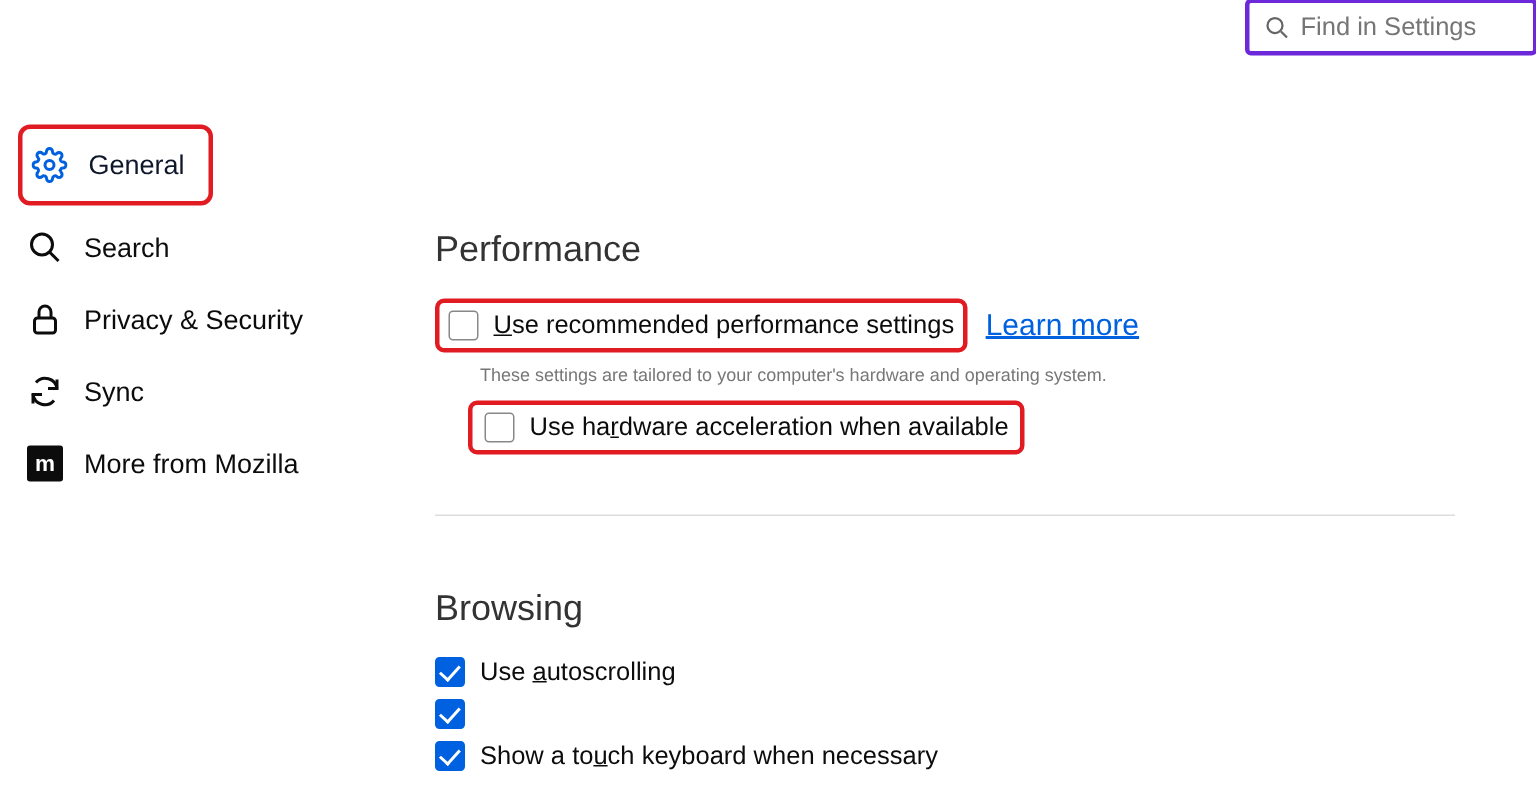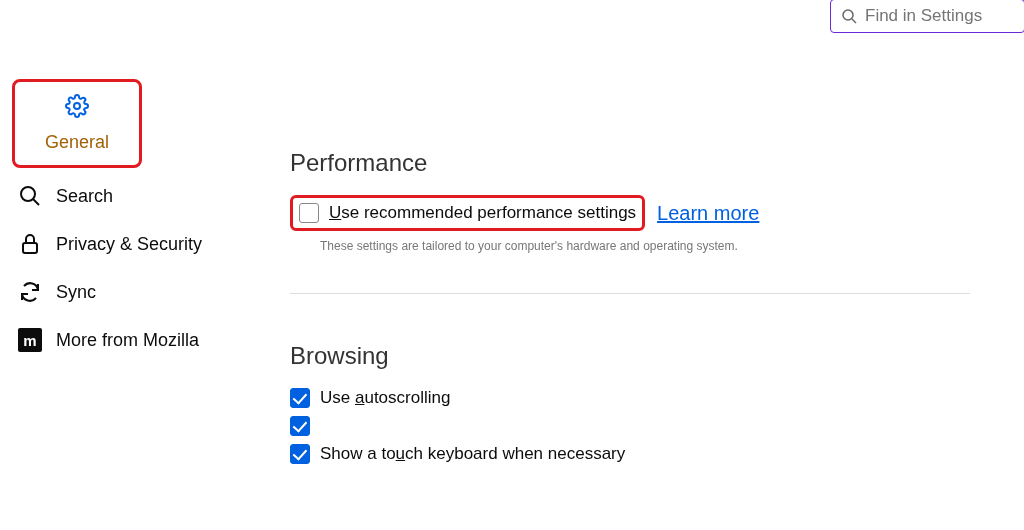--- a/index.html
+++ b/index.html
@@ -12,21 +12,21 @@
       overflow: hidden;
     }
     .topbar {
       display: flex;
       justify-content: flex-end;
       padding: 0 0 8px 0;
     }
     .search-wrap {
       display: inline-flex;
       align-items: center;
-      border: 1px solid #6d28d9;
+      border: 3px solid #6d28d9;
       border-radius: 4px;
       padding: 6px 10px;
       width: 195px;
       margin-right: -1px;
       margin-top: -1px;
       gap: 8px;
     }
     .search-wrap svg { flex-shrink: 0; }
     .search-wrap input {
       border: none;
@@ -50,21 +50,21 @@
     .nav-item {
       display: flex;
       align-items: center;
       gap: 14px;
       font-size: 18px;
       color: #0c0c0d;
       padding: 12px 6px;
       cursor: pointer;
     }
     .nav-item svg { flex-shrink: 0; }
-    .nav-item.active { color: #a16207; flex-direction: column; }
+    .nav-item.active { color: #0f172a; }
     .highlight-red {
       border: 3px solid #e11b22;
       border-radius: 8px;
     }
     .nav-selected-wrap {
       padding: 0;
       margin-bottom: 4px;
       width: 130px;
     }
     .more-icon {
@@ -213,20 +213,26 @@
     <div class="row" style="gap:12px;">
       <span class="hl-box1">
         <span class="checkbox"></span>
         <span><span class="u">U</span>se recommended performance settings</span>
       </span>
       <span class="learn-link">Learn more</span>
     </div>
 
     <div class="note">These settings are tailored to your computer's hardware and operating system.</div>
 
+    <div class="row">
+      <span class="hl-box2">
+        <span class="checkbox"></span>
+        <span>Use ha<span class="u">r</span>dware acceleration when available</span>
+      </span>
+    </div>
 
     <hr class="sep">
 
     <div class="section-title">Browsing</div>
 
     <div class="row">
       <span class="checkbox checked"></span>
       <span>Use <span class="u">a</span>utoscrolling</span>
     </div>
     <div class="row">

